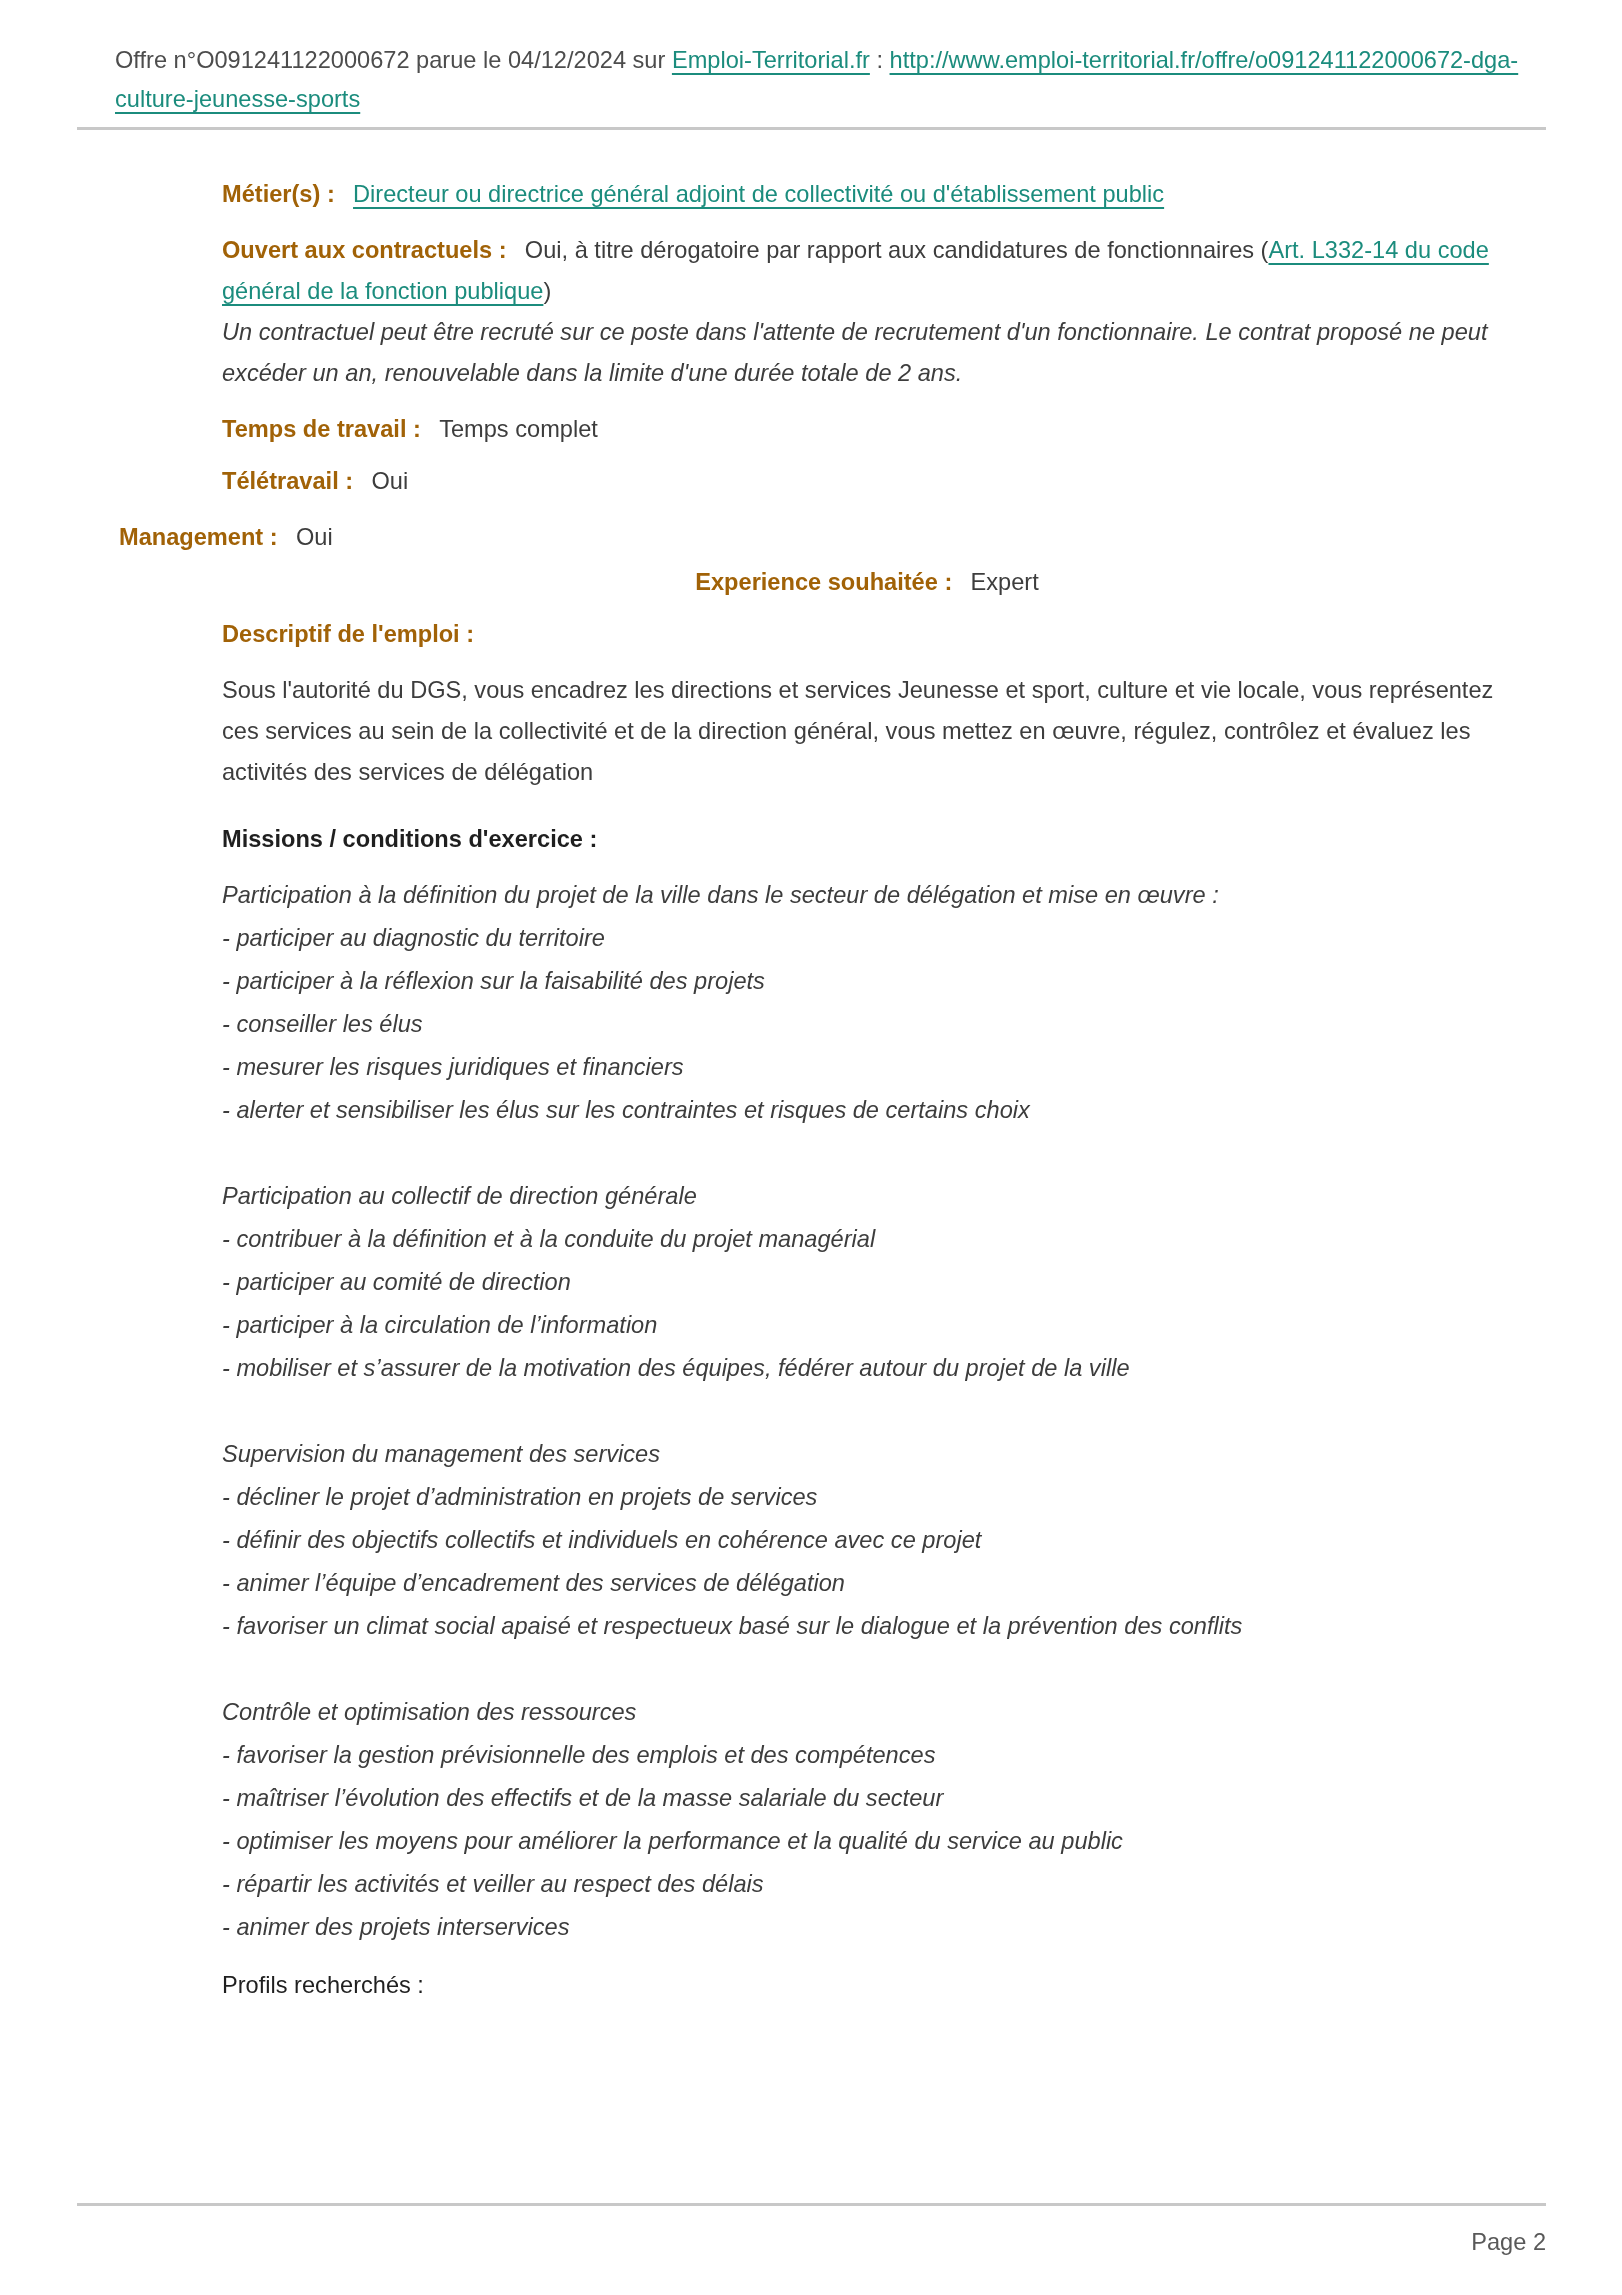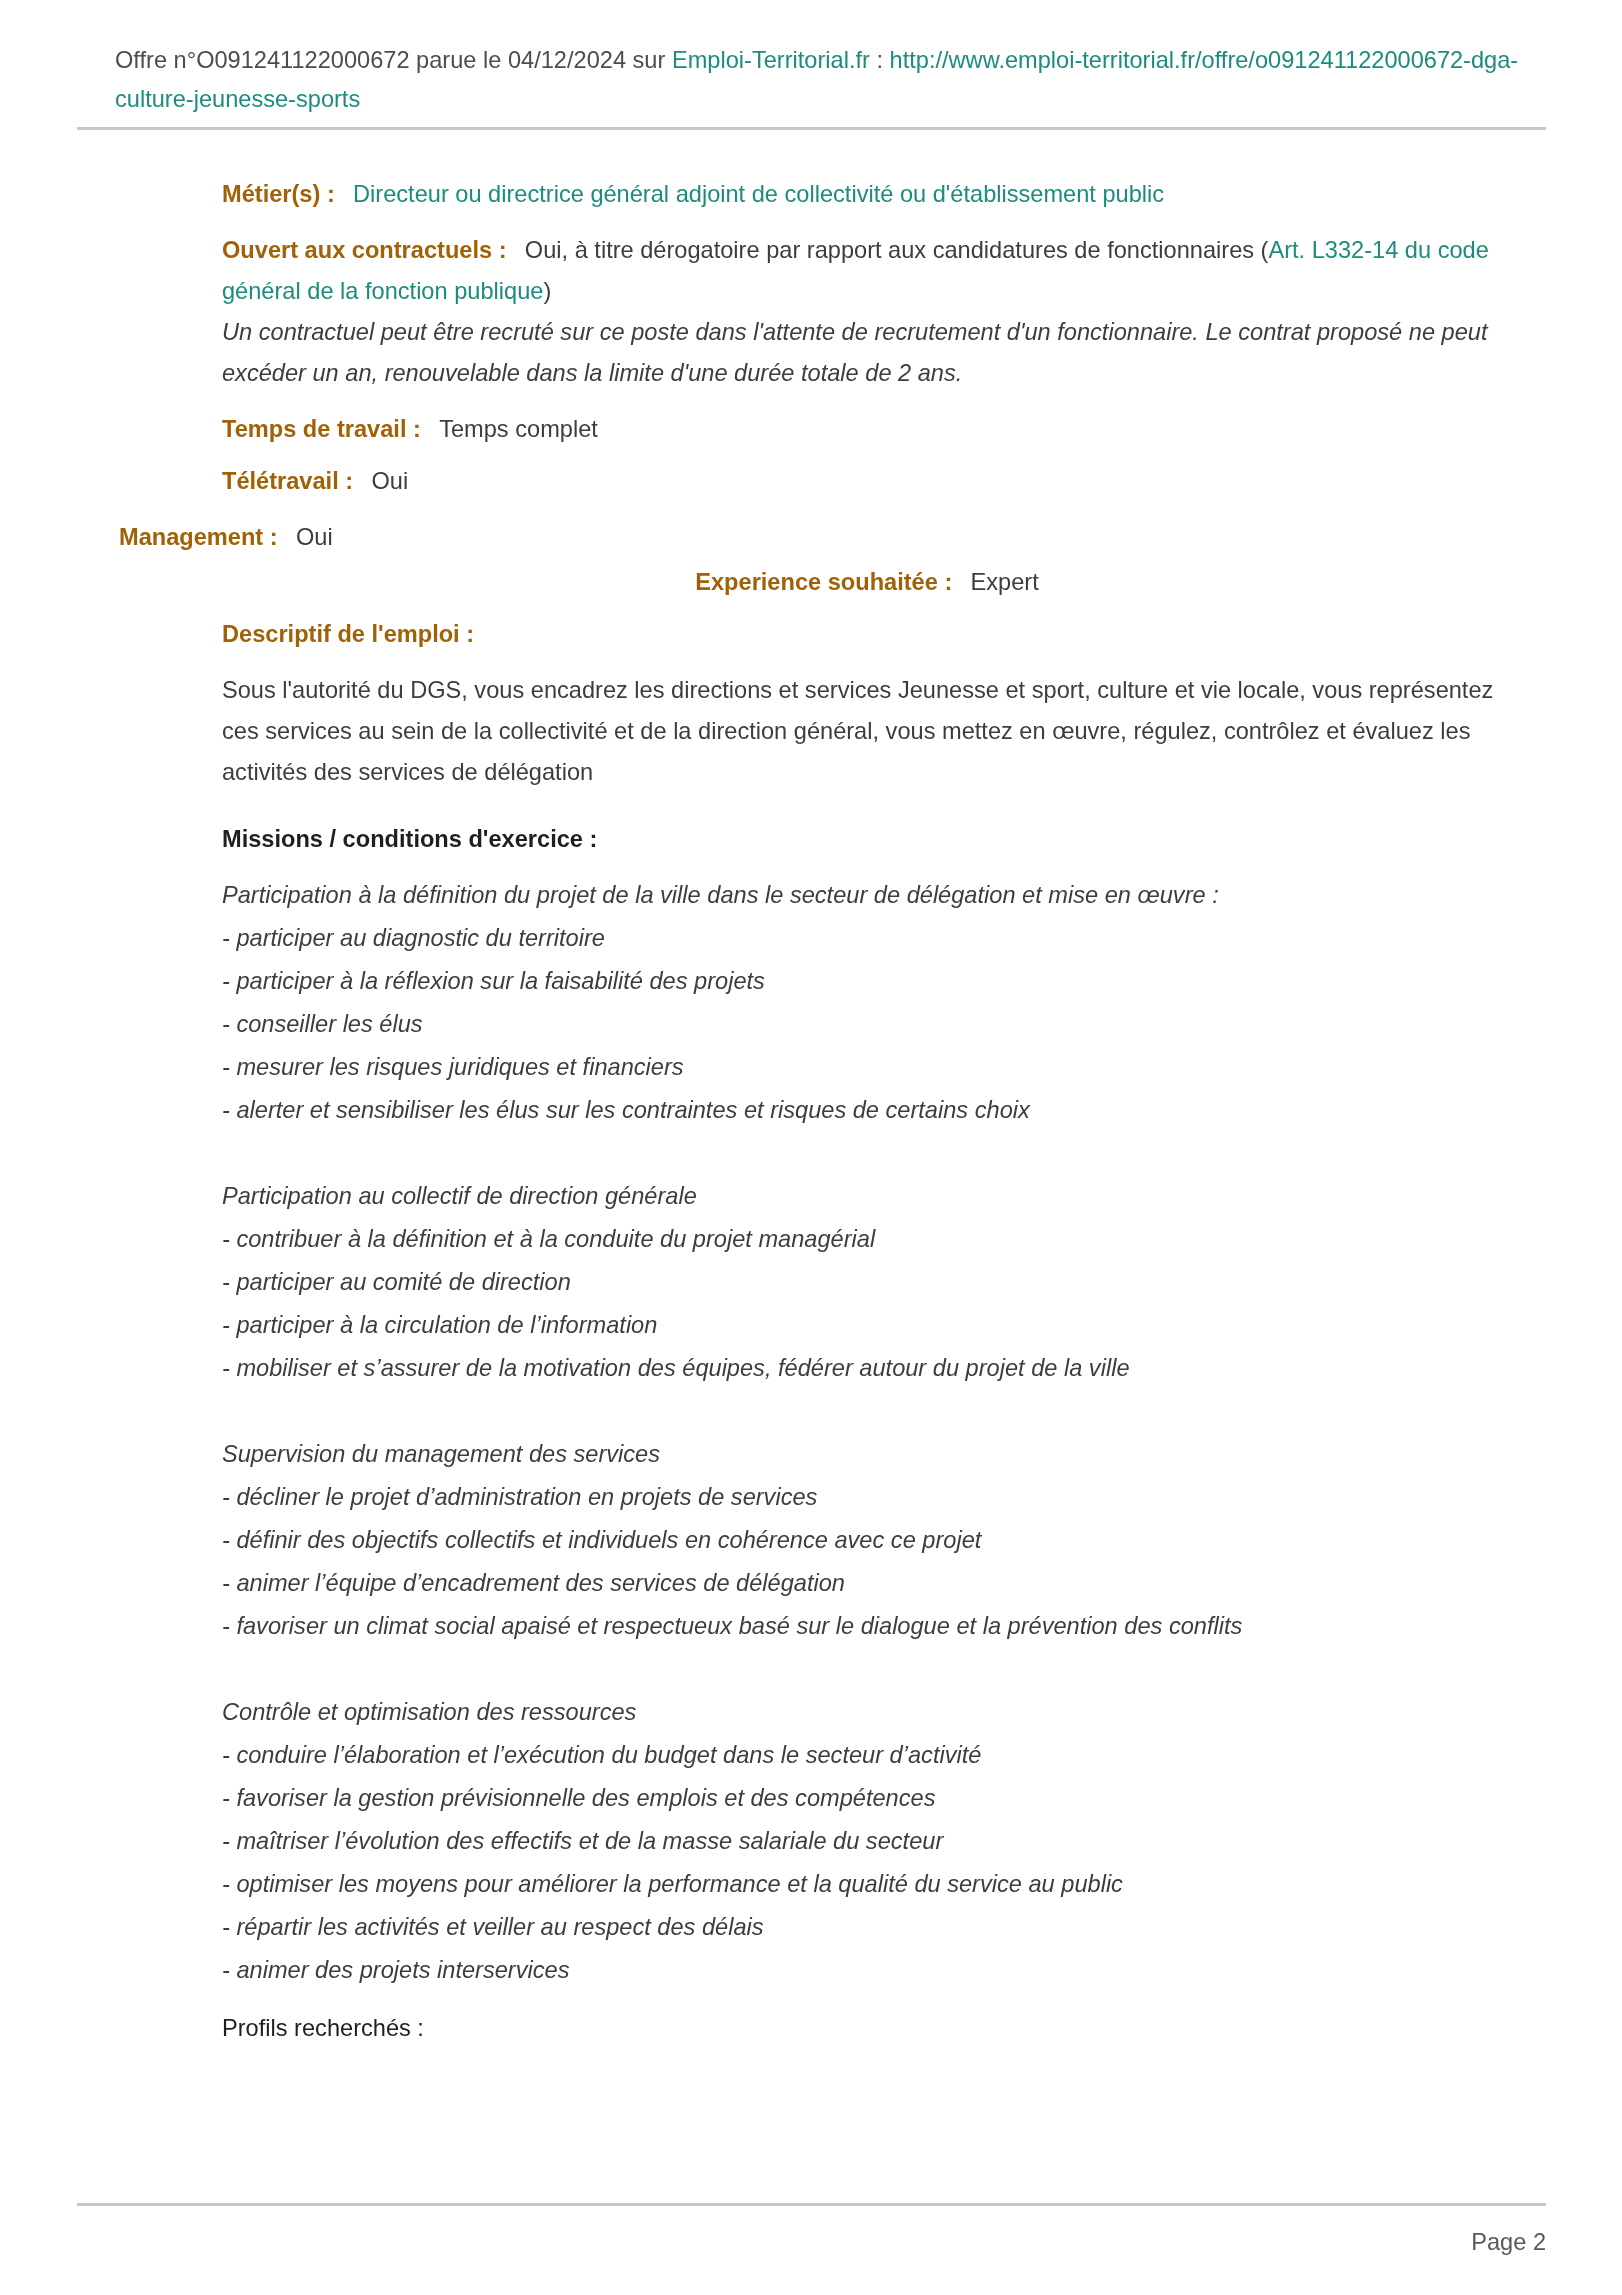--- a/index.html
+++ b/index.html
@@ -18,20 +18,21 @@
     overflow: hidden;
   }
   
   .doc-header {
     margin: 41px 59px 0 115px;
     line-height: 39px;
     color: #4d4d4d;
   }
   a.link {
     color: #1b8c7d;
+    text-decoration: underline;
     text-underline-offset: 4.6px;
     text-decoration-thickness: 2px;
     cursor: pointer;
   }
   .rule {
     height: 3.3px;
     background: #c8c8c8;
     border: 0;
     margin: 7.9px 77px 0 77px;
   }
@@ -142,21 +143,20 @@
         <div class="mission-line">- définir des objectifs collectifs et individuels en cohérence avec ce projet</div>
 
         <div class="mission-line">- animer l’équipe d’encadrement des services de délégation</div>
 
         <div class="mission-line">- favoriser un climat social apaisé et respectueux basé sur le dialogue et la prévention des conflits</div>
 
         <div class="mission-line">&nbsp;</div>
 
         <div class="mission-line">Contrôle et optimisation des ressources</div>
 
-        <div class="mission-line">- conduire l’élaboration et l’exécution du budget dans le secteur d’activité</div>
 
         <div class="mission-line">- favoriser la gestion prévisionnelle des emplois et des compétences</div>
 
         <div class="mission-line">- maîtriser l’évolution des effectifs et de la masse salariale du secteur</div>
 
         <div class="mission-line">- optimiser les moyens pour améliorer la performance et la qualité du service au public</div>
 
         <div class="mission-line">- répartir les activités et veiller au respect des délais</div>
 
         <div class="mission-line">- animer des projets interservices</div>

